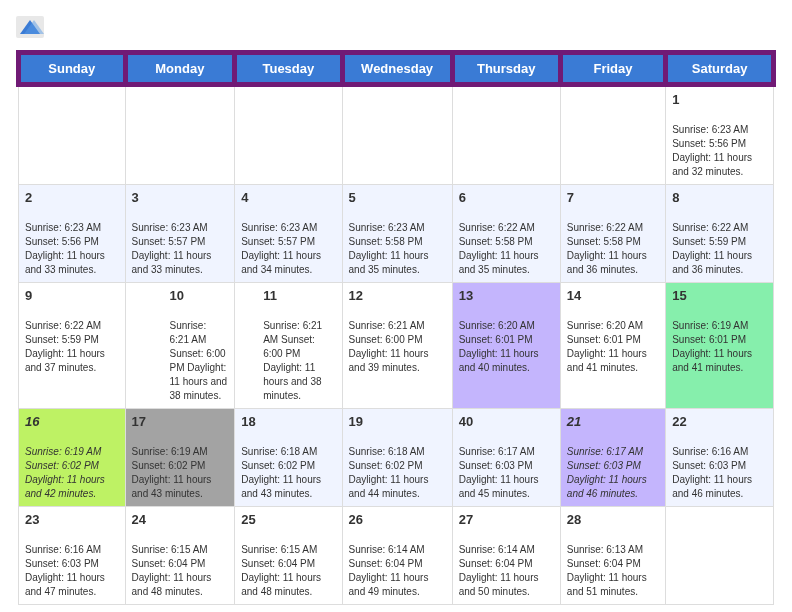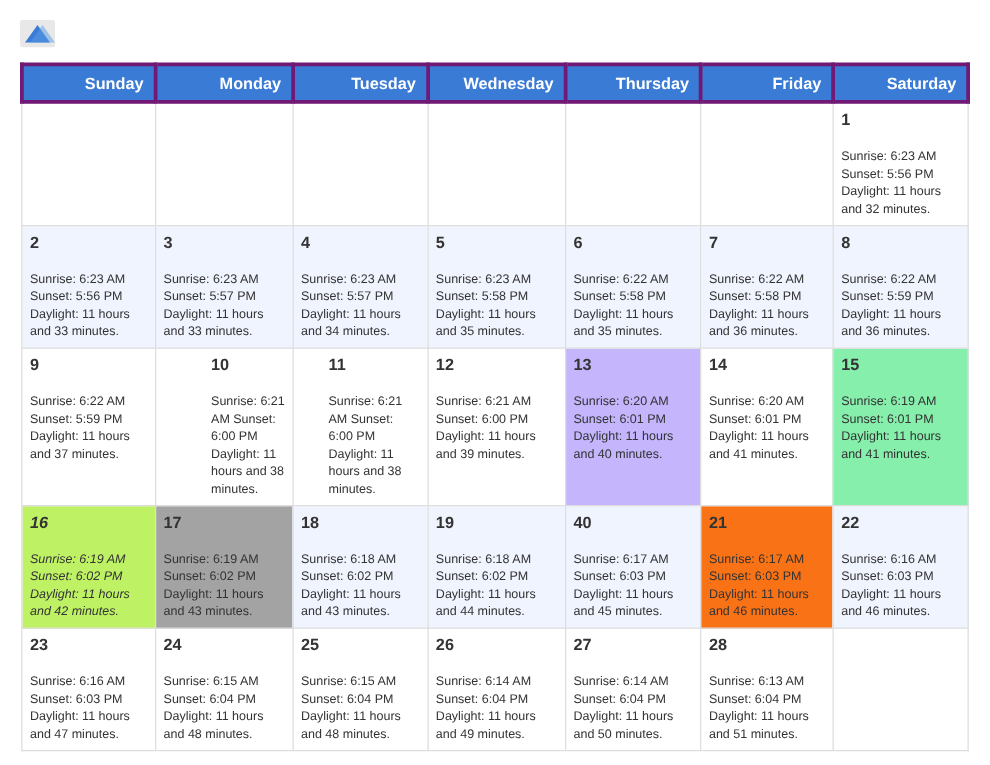--- a/index.html
+++ b/index.html
@@ -52,22 +52,22 @@
       width: 100%;
       border-collapse: collapse;
       border: 1px solid #ccc;
     }
     .calendar th {
       background-color: #3a7bd5;
       color: #fff;
       font-size: 13px;
       font-weight: bold;
       padding: 6px 8px;
-      text-align: right;
-      border: 3px solid #701a75;
+      text-align: center;
+      border: 5px solid #701a75;
     }
     .calendar td {
       vertical-align: top;
       width: 113px;
       min-height: 90px;
       border: 1px solid #ddd;
       padding: 5px 6px;
       font-size: 10px;
       color: #333;
       background: #fff;
@@ -250,21 +250,21 @@
           <div class="day-info">Sunrise: 6:18 AM
 Sunset: 6:02 PM
 Daylight: 11 hours and 44 minutes.</div>
         </td>
         <td style="background: rgb(240, 244, 255);">
           <span class="day-number">40</span>
           <div class="day-info">Sunrise: 6:17 AM
 Sunset: 6:03 PM
 Daylight: 11 hours and 45 minutes.</div>
         </td>
-        <td style="background: #f97316;">
+        <td style="background: #c4b5fd; font-style: italic;">
           <span class="day-number">21</span>
           <div class="day-info">Sunrise: 6:17 AM
 Sunset: 6:03 PM
 Daylight: 11 hours and 46 minutes.</div>
         </td>
         <td style="background: rgb(240, 244, 255);">
           <span class="day-number">22</span>
           <div class="day-info">Sunrise: 6:16 AM
 Sunset: 6:03 PM
 Daylight: 11 hours and 46 minutes.</div>

